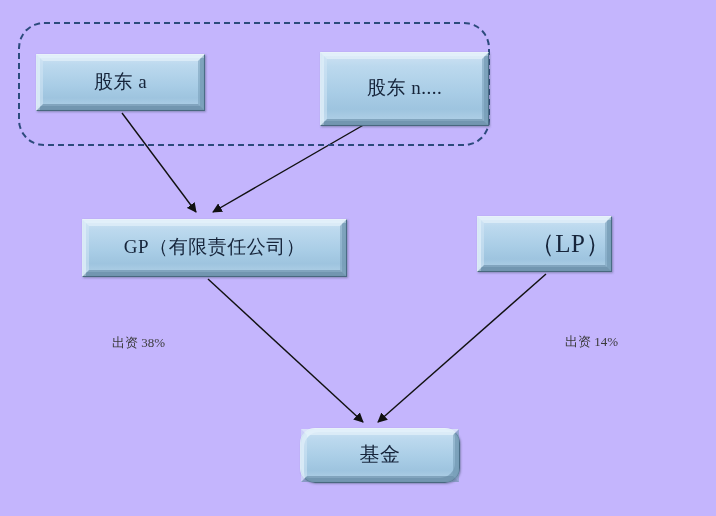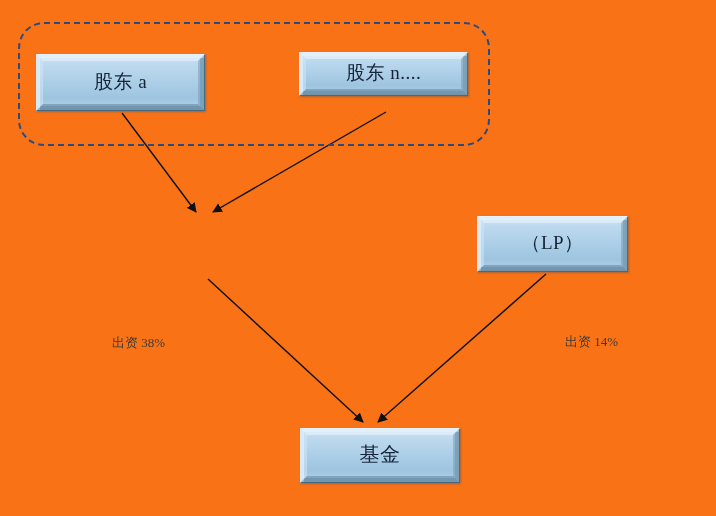--- a/index.html
+++ b/index.html
@@ -7,21 +7,21 @@
     padding: 0;
     background: #ffffff;
   }
   body {
     font-family: "Liberation Serif", "DejaVu Serif", serif;
   }
   #canvas {
     position: relative;
     width: 716px;
     height: 516px;
-    background: #f97316;
+    background: #c4b5fd;
     overflow: hidden;
   }
   #edges {
     position: absolute;
     left: 0;
     top: 0;
     width: 716px;
     height: 516px;
     pointer-events: none;
   }
@@ -109,30 +109,33 @@
 
     <line x1="546" y1="274" x2="378" y2="422" stroke="#111111" stroke-width="1.4" marker-end="url(#arrowhead)"></line>
   </svg>
 
   <div class="group-region" style="left:18px; top:22px; width:472px; height:124px;"></div>
 
   <div class="node" style="left:36px; top:54px; width:169px; height:57px; font-size:19px;">
     <span class="label">股东 a</span>
   </div>
 
-  <div class="node" style="left:299px; top:52px; width:169px; height:44px; font-size:19px;">
+  <div class="node" style="left:320px; top:52px; width:169px; height:74px; font-size:19px;">
     <span class="label">股东 n....</span>
   </div>
 
+  <div class="node" style="left:82px; top:219px; width:265px; height:58px; font-size:19px;">
+    <span class="label">GP（有限责任公司）</span>
+  </div>
 
-  <div class="node" style="left:477px; top:216px; width:151px; height:56px; font-size:19px;">
+  <div class="node" style="left:477px; top:216px; width:135px; height:56px; font-size:25px;justify-content:flex-end;">
     <span class="label">（LP）</span>
   </div>
 
-  <div class="node" style="left:300px; top:428px; width:160px; height:55px; font-size:20px;">
+  <div class="node" style="left:300px; top:428px; width:160px; height:55px; font-size:20px;border-radius:15px;">
     <span class="label">基金</span>
   </div>
 
   <div class="edge-label" style="left:112px; top:334px;">出资 38%</div>
 
   <div class="edge-label" style="left:565px; top:333px;">出资 14%</div>
 
 </div>
 
 </body></html>

